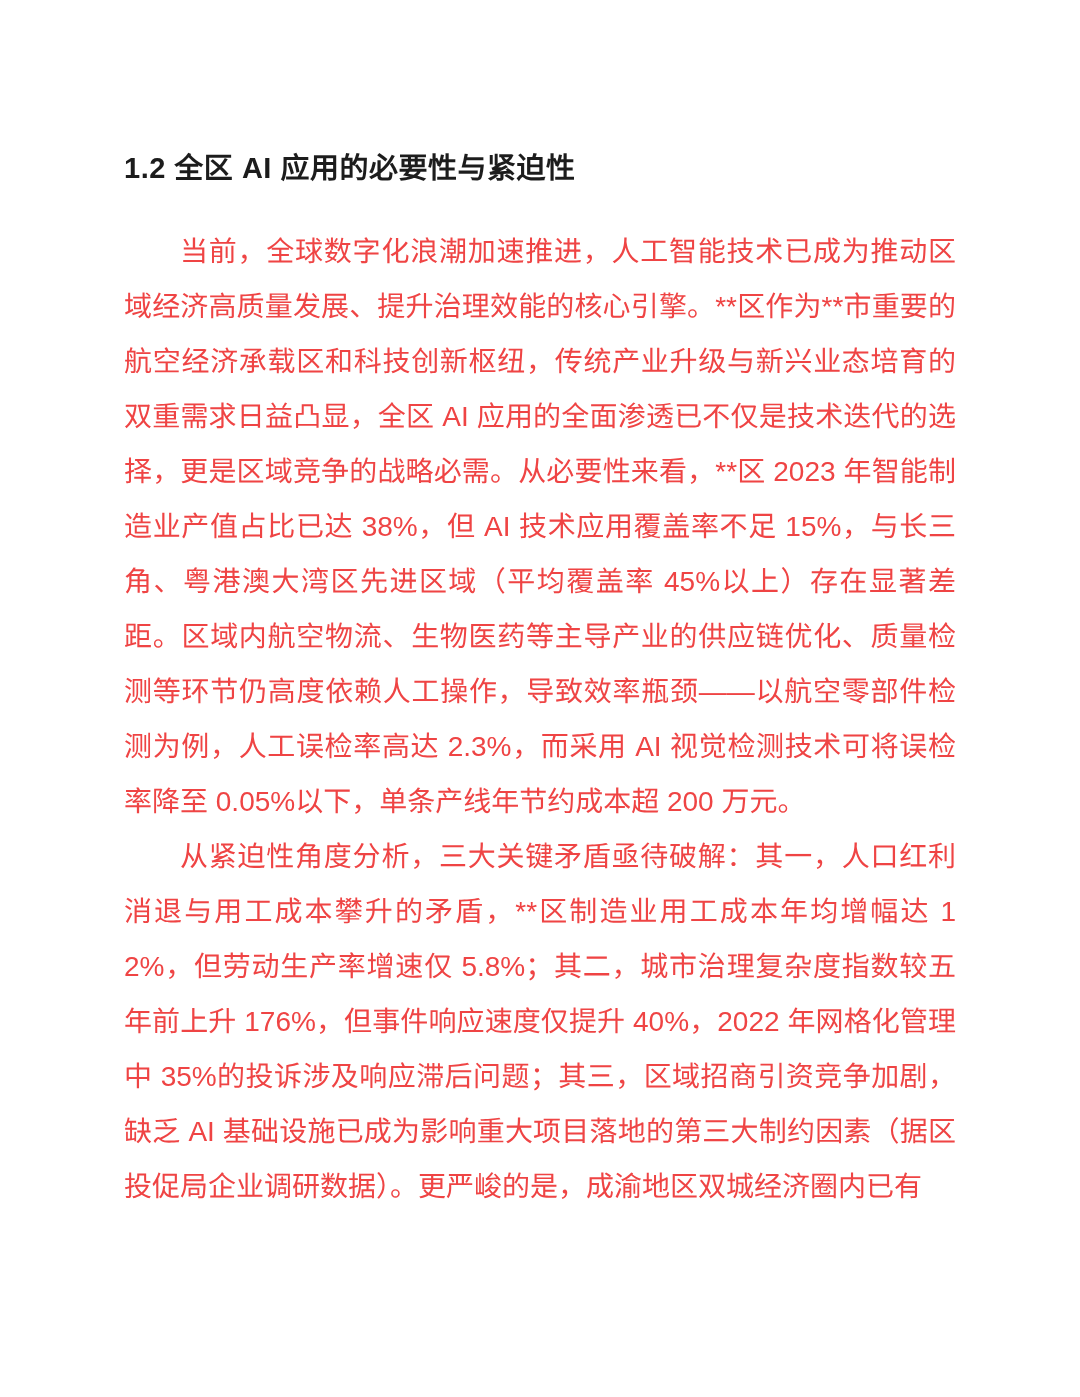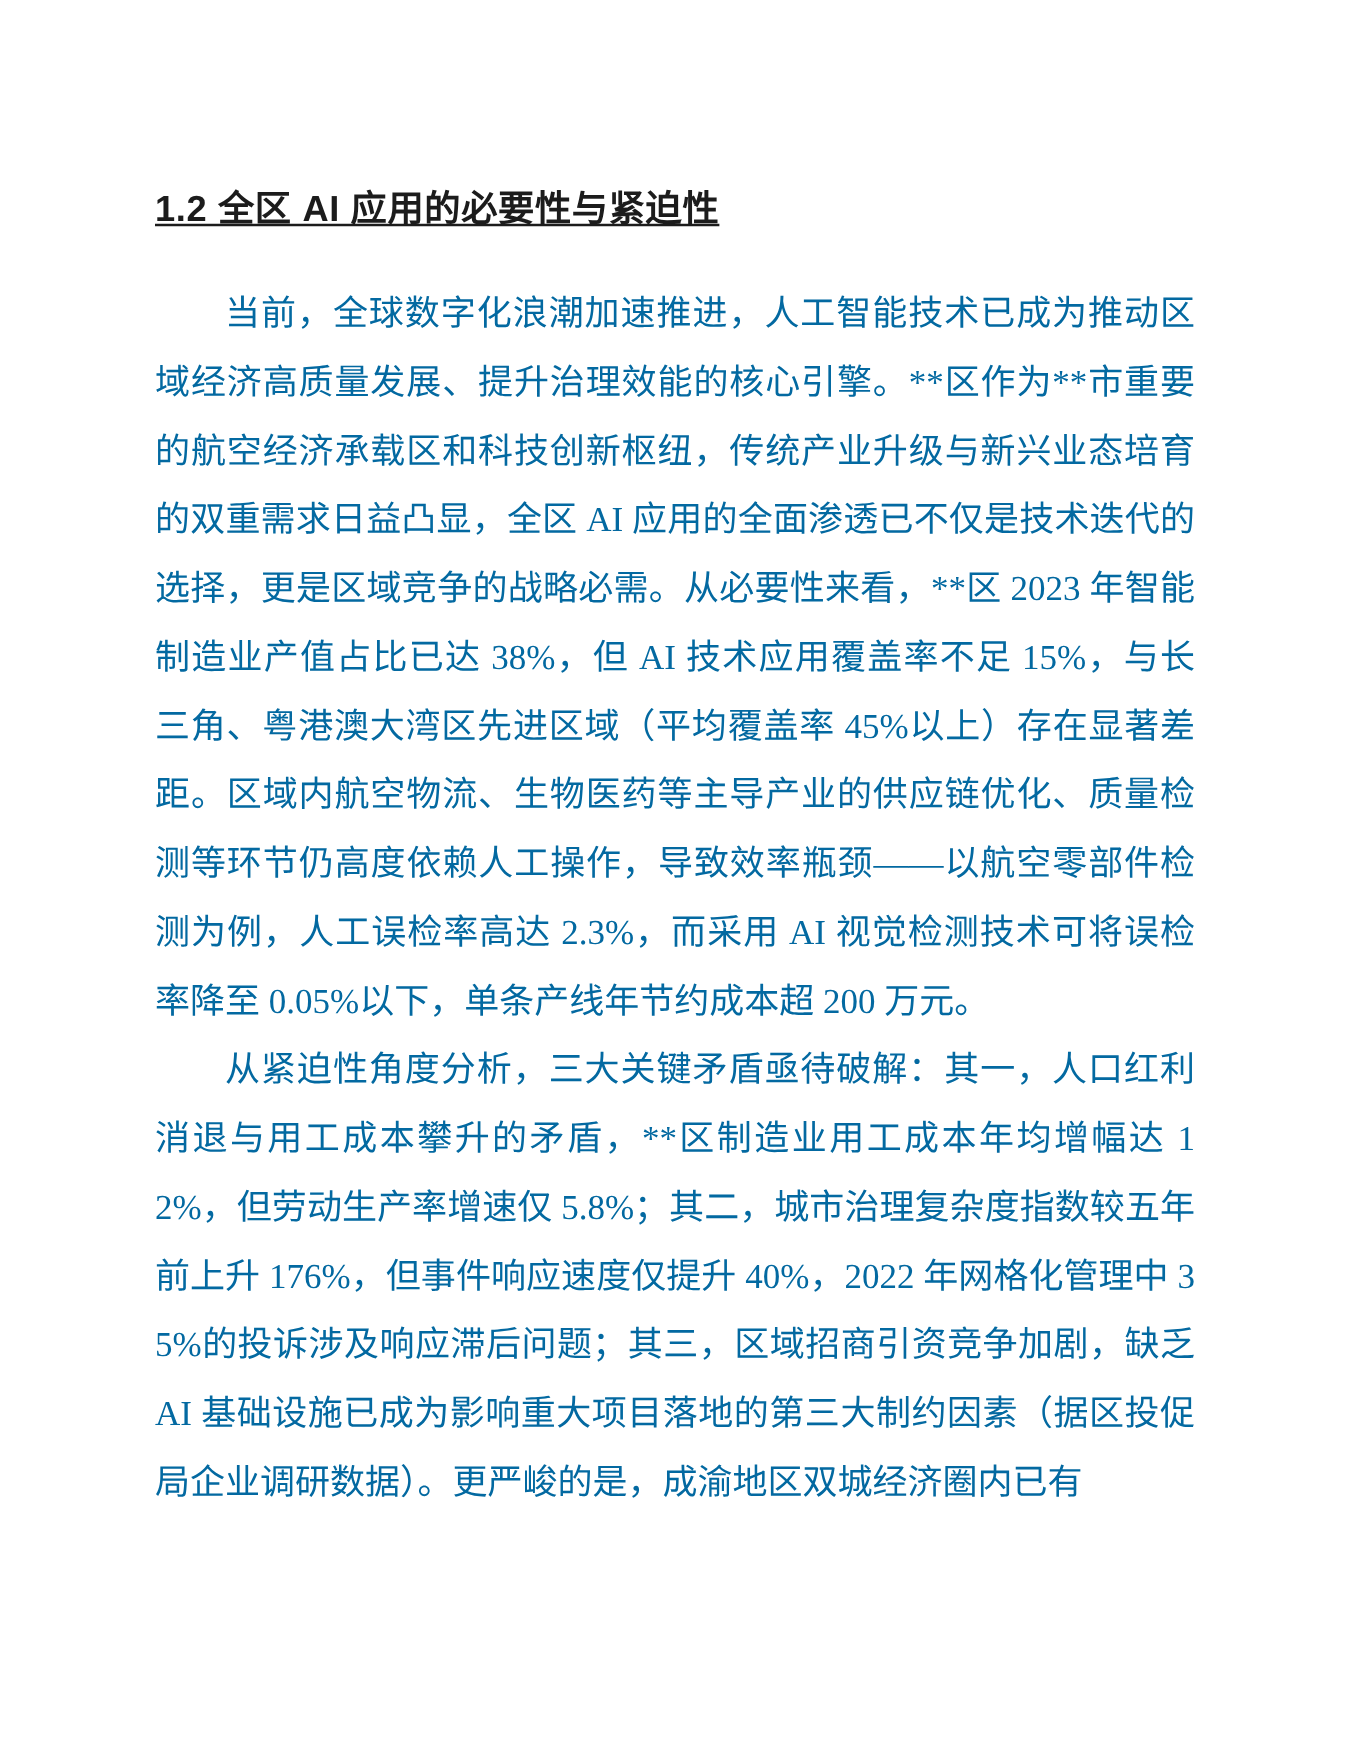--- a/index.html
+++ b/index.html
@@ -20,27 +20,26 @@
   }
   .heading {
     font-family: "Liberation Sans", "DejaVu Sans", sans-serif;
     font-weight: 700;
     font-size: 29px;
     line-height: 40px;
     letter-spacing: 0.5px;
     margin: 0 0 36px 0;
     color: #1c1c1c;
     white-space: nowrap;
-    text-decoration: underline;
   }
   .doc-body {
-    font-family: Liberation Serif, serif;
+    font-family: Liberation Sans, sans-serif;
     font-size: 28px;
     line-height: 55px;
-    color: #0369a1;
+    color: #ef4444;
   }
   .body-paragraph {
     margin: 0;
     text-align: justify;
     text-justify: inter-character;
     text-indent: 2em;
     word-break: break-all;
   }
 </style>
 </head>

